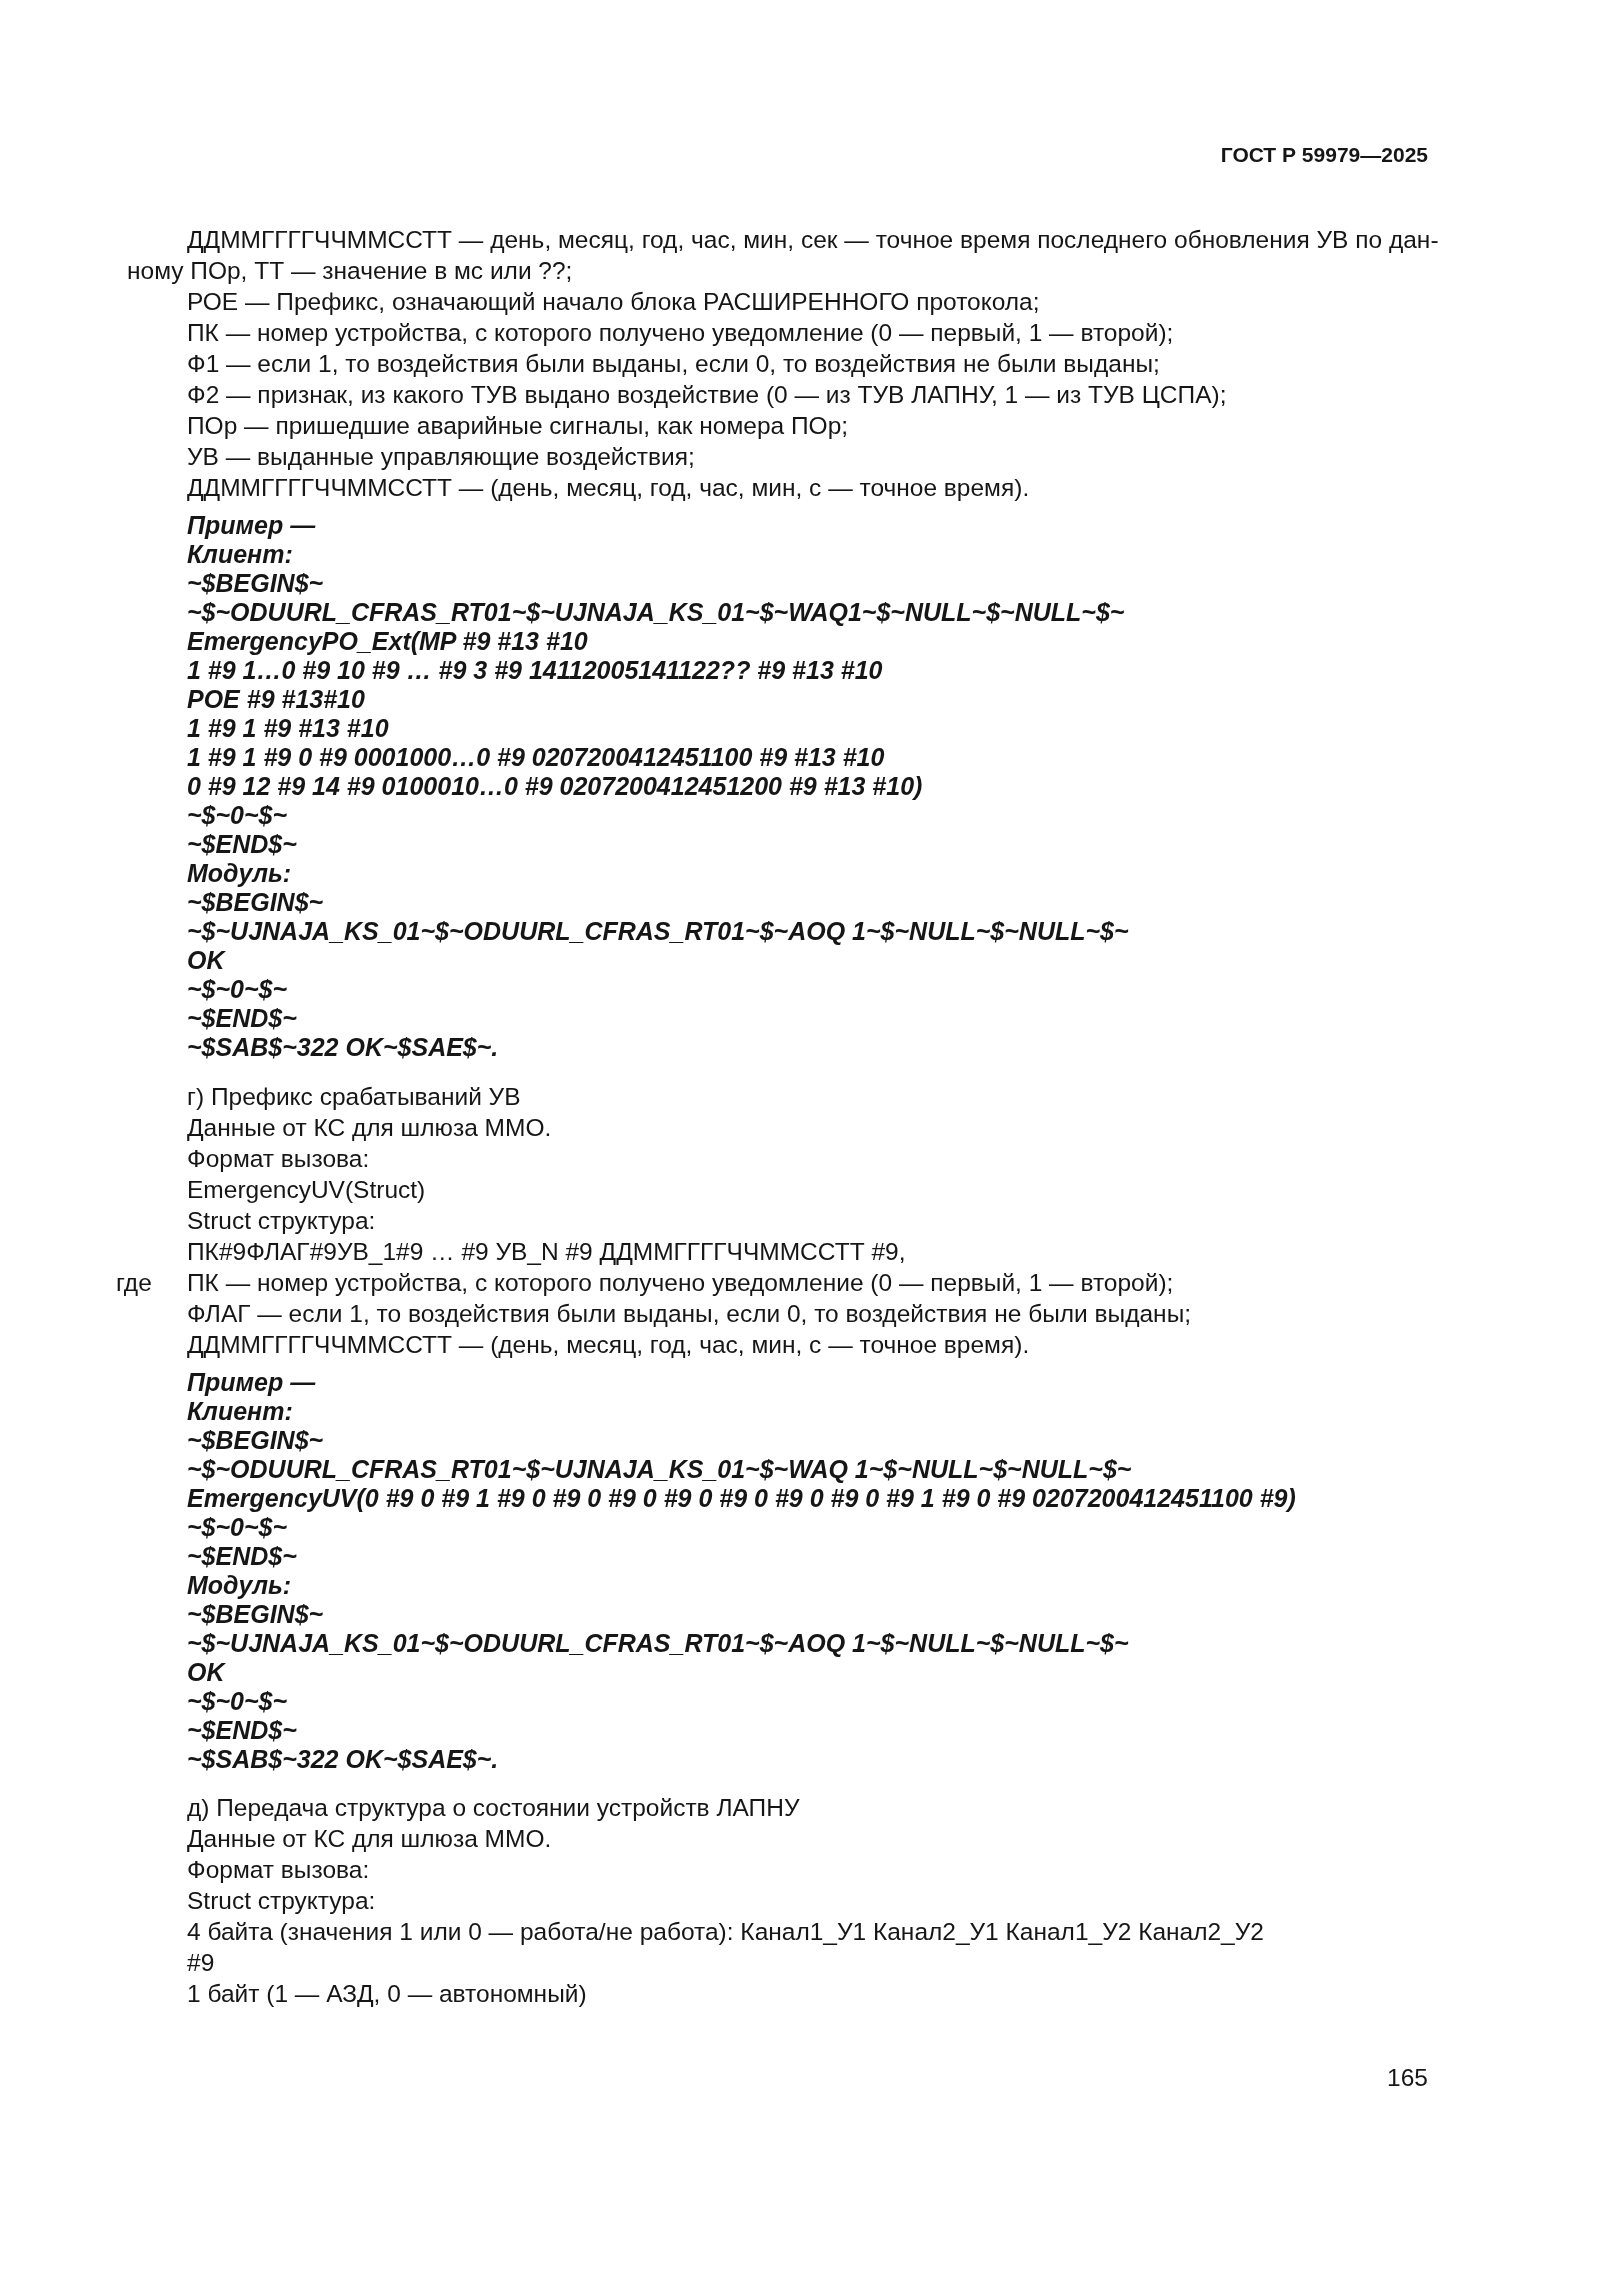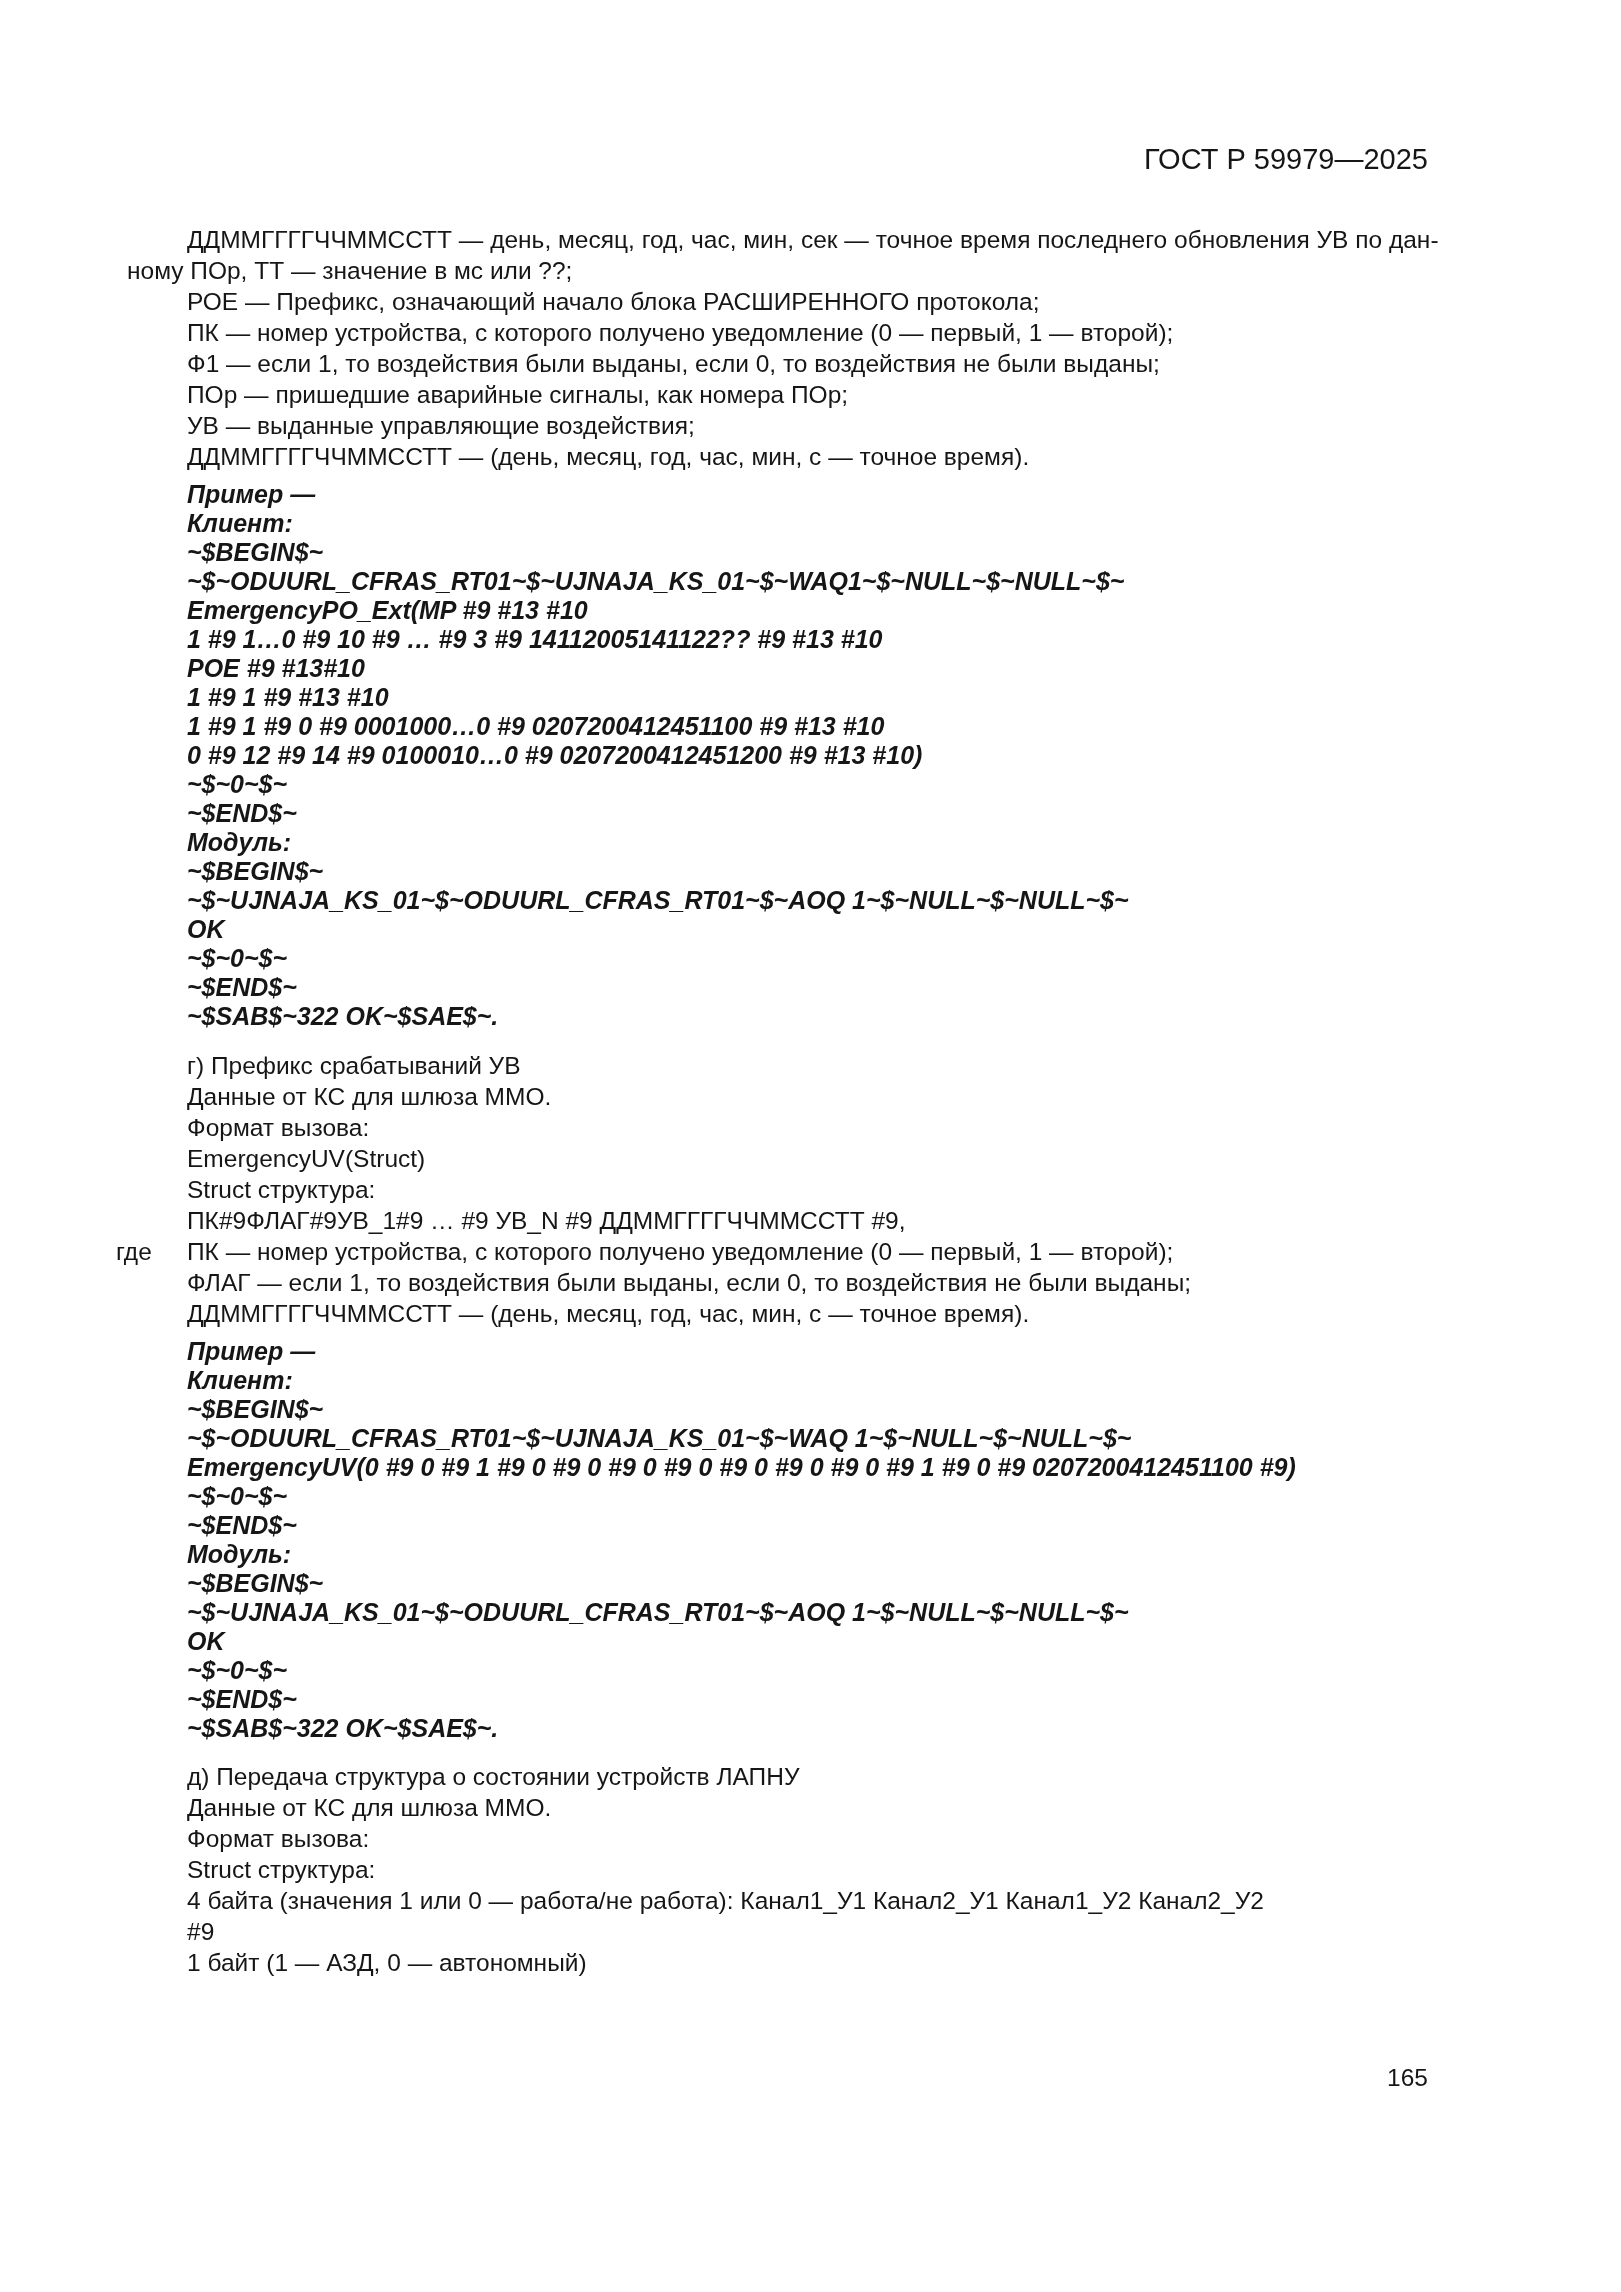--- a/index.html
+++ b/index.html
@@ -8,22 +8,22 @@
     background: #ffffff;
     position: relative;
     font-family: "Liberation Sans", sans-serif;
     color: #161616;
     -webkit-font-smoothing: antialiased;
   }
   .running-header {
     position: absolute;
     top: 143px;
     right: 193px;
-    font-size: 29px;
-    font-weight: normal;
+    font-size: 21px;
+    font-weight: bold;
     white-space: nowrap;
   }
   .content {
     position: absolute;
     left: 116px;
     top: 224px;
     width: 1312px;
   }
   .block { margin: 0; }
   .block.body-block { font-size: 24.5px; line-height: 31px; }
@@ -60,20 +60,21 @@
 
 <div class="running-header">ГОСТ Р 59979—2025</div>
 
 <main class="content" id="doc-content">
     <section class="block body-block">
       <div class="line">ДДММГГГГЧЧММССТТ — день, месяц, год, час, мин, сек — точное время последнего обновления УВ по дан-</div>
       <div class="line flush">ному ПОр, ТТ — значение в мс или ??;</div>
       <div class="line">РОЕ — Префикс, означающий начало блока РАСШИРЕННОГО протокола;</div>
       <div class="line">ПК — номер устройства, с которого получено уведомление (0 — первый, 1 — второй);</div>
       <div class="line">Ф1 — если 1, то воздействия были выданы, если 0, то воздействия не были выданы;</div>
+      <div class="line">Ф2 — признак, из какого ТУВ выдано воздействие (0 — из ТУВ ЛАПНУ, 1 — из ТУВ ЦСПА);</div>
       <div class="line">ПОр — пришедшие аварийные сигналы, как номера ПОр;</div>
       <div class="line">УВ — выданные управляющие воздействия;</div>
       <div class="line">ДДММГГГГЧЧММССТТ — (день, месяц, год, час, мин, с — точное время).</div>
     </section>
     <section class="block example-block">
       <div class="line">Пример —</div>
       <div class="line">Клиент:</div>
       <div class="line">~$BEGIN$~</div>
       <div class="line">~$~ODUURL_CFRAS_RT01~$~UJNAJA_KS_01~$~WAQ1~$~NULL~$~NULL~$~</div>
       <div class="line">EmergencyPO_Ext(MP #9 #13 #10</div>

